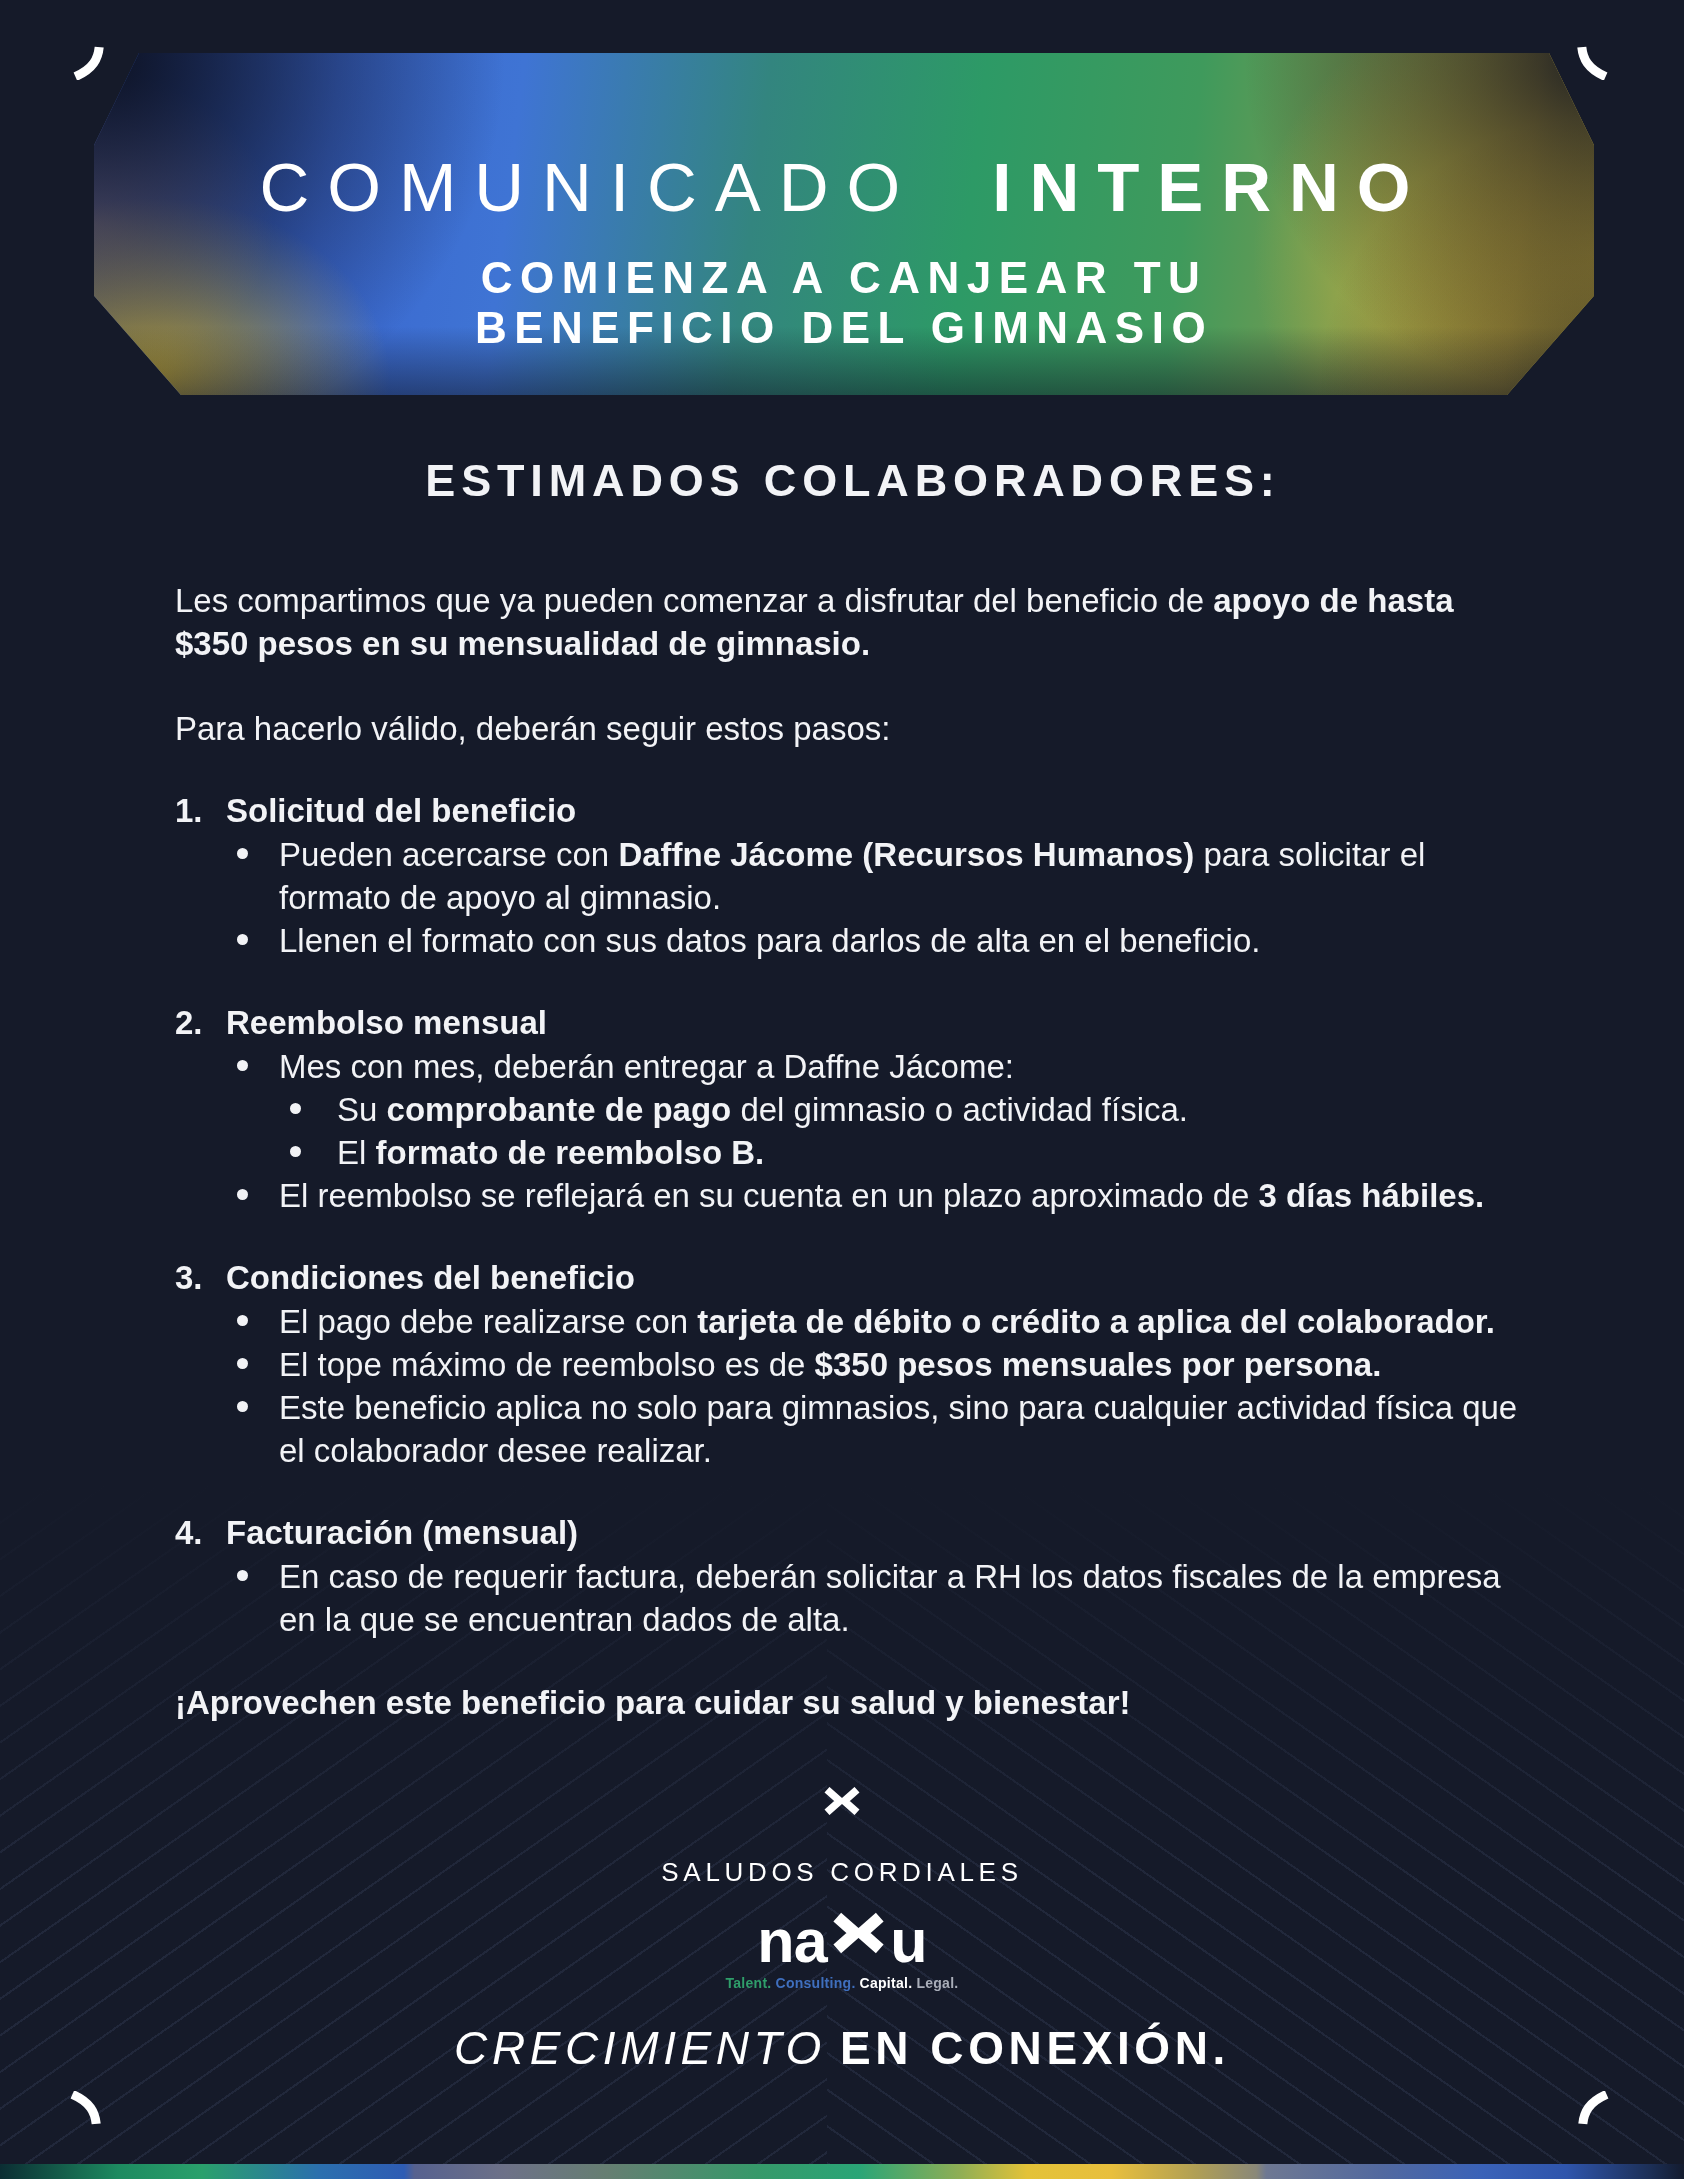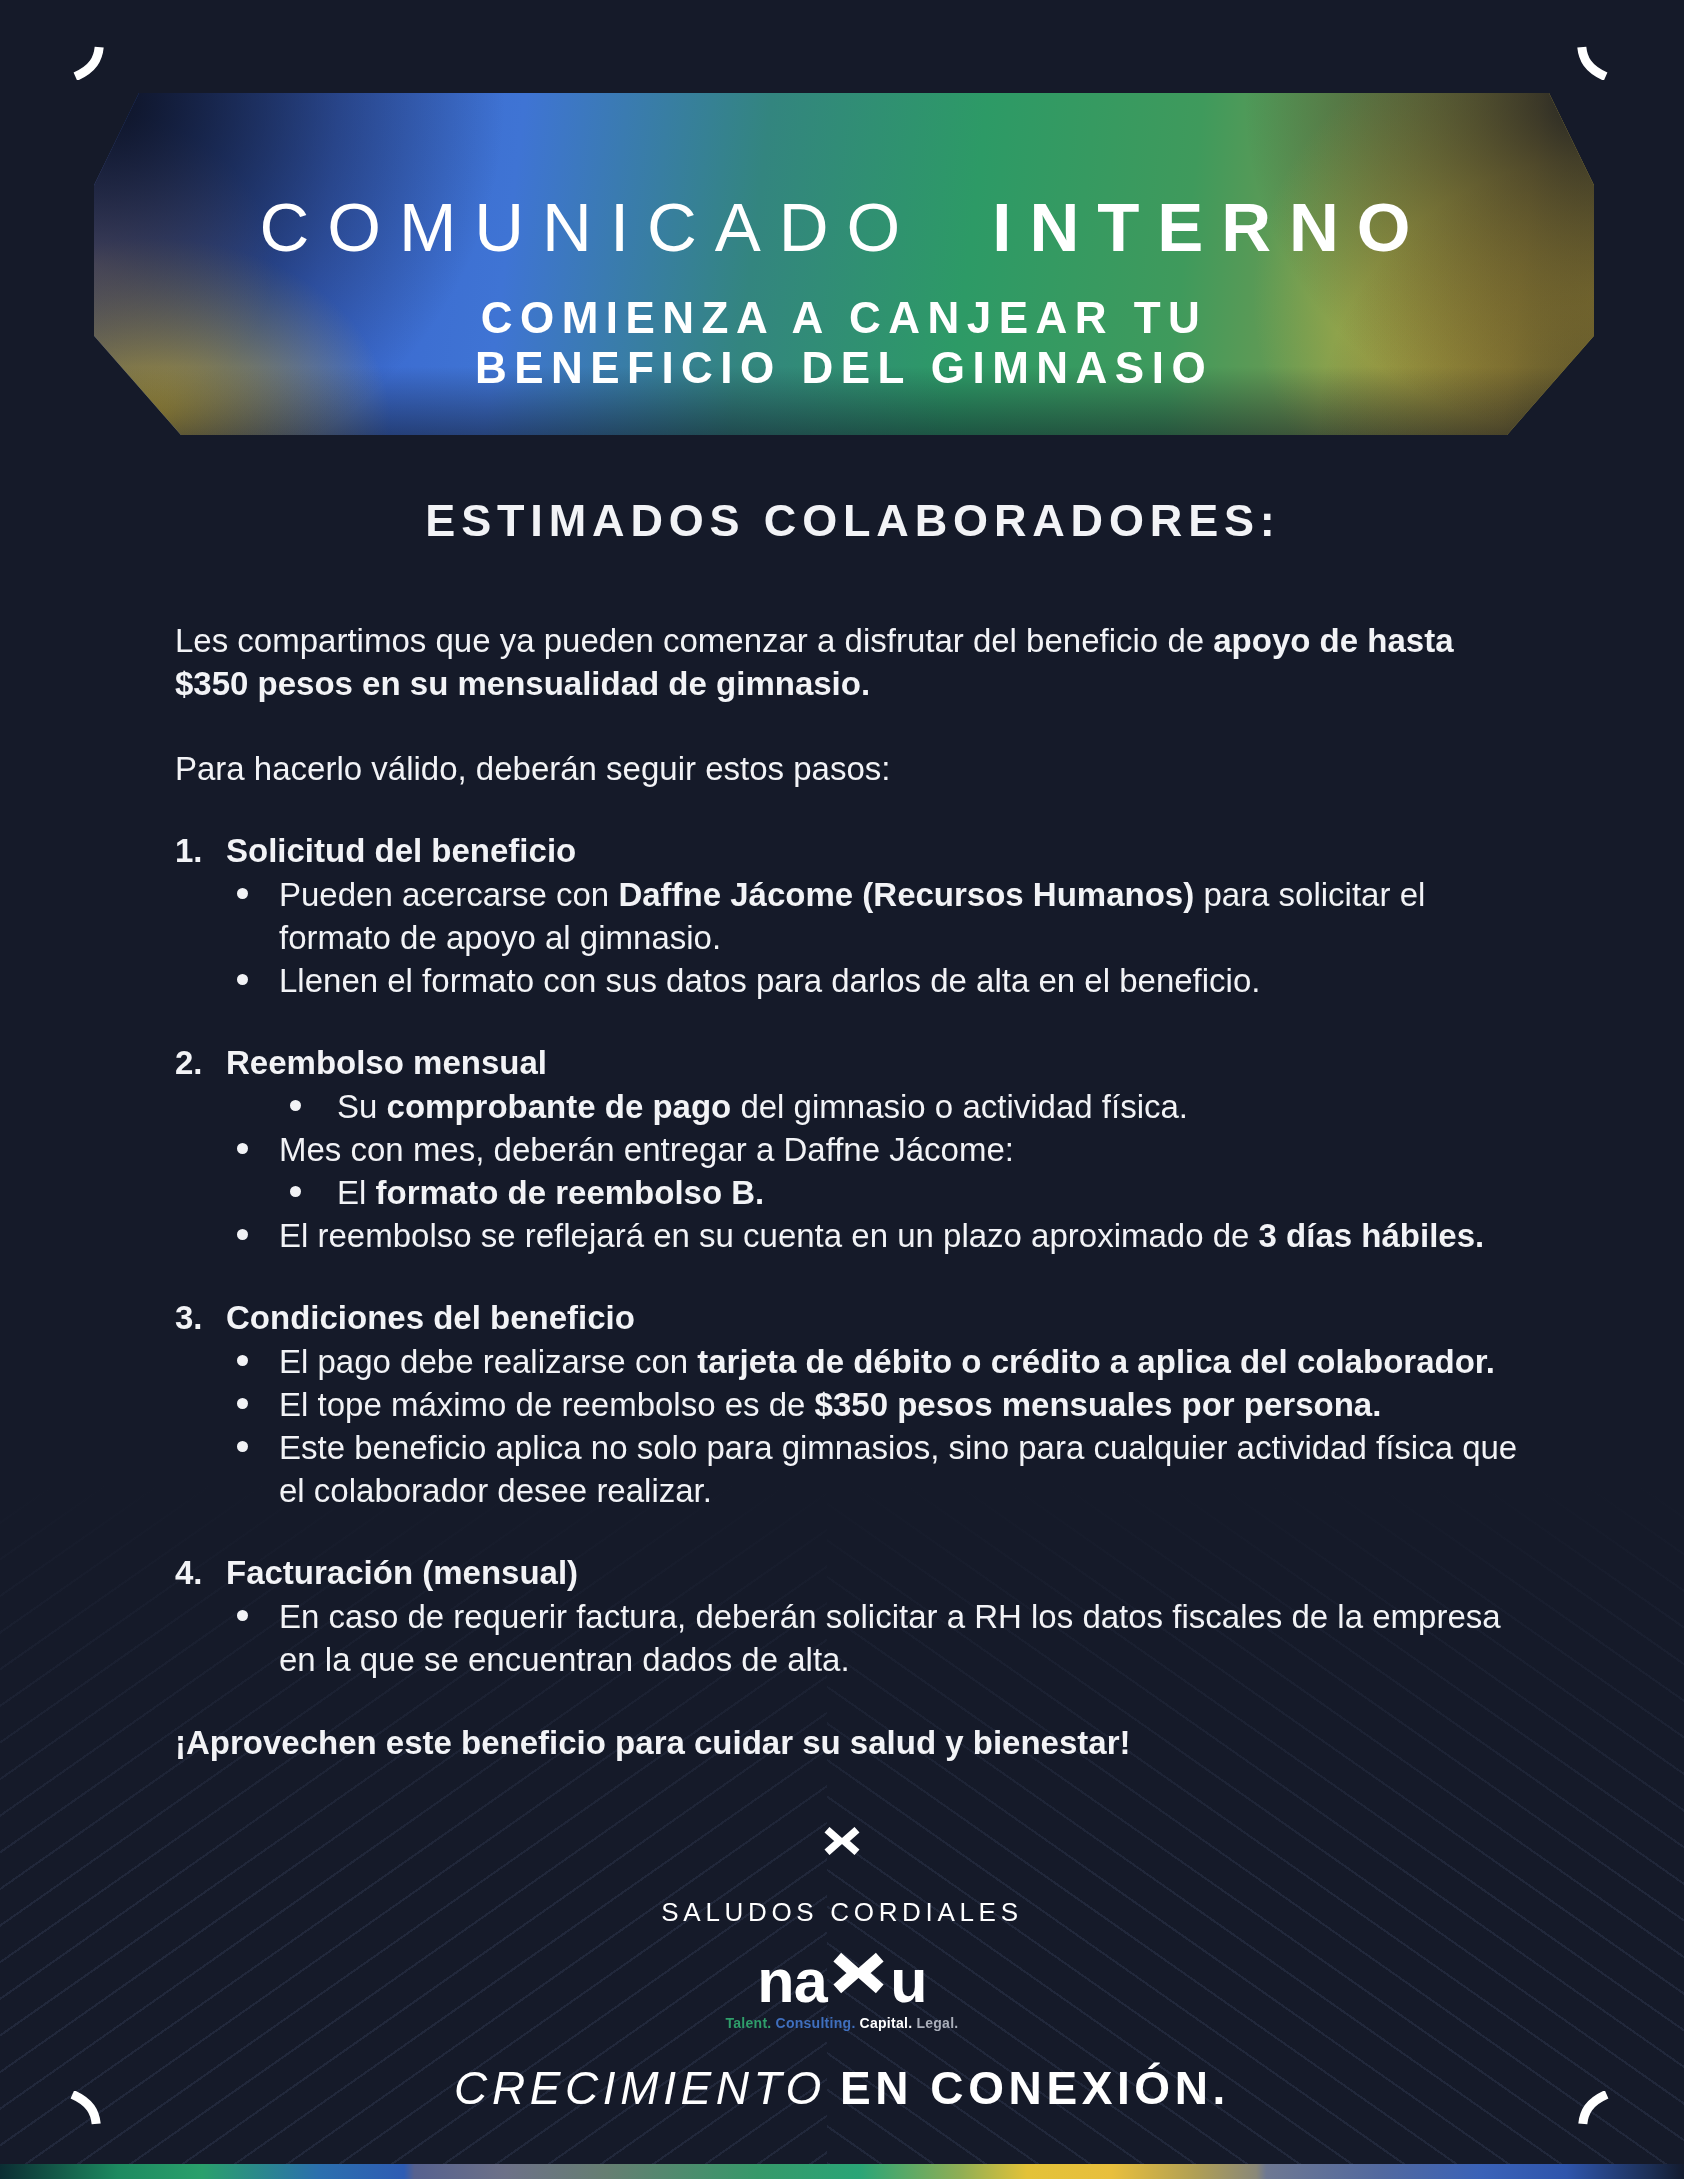--- a/index.html
+++ b/index.html
@@ -28,21 +28,21 @@
   .corner { position:absolute; width:34px; height:34px; }
   .corner svg { display:block; width:100%; height:100%; }
   .corner-tl { left:72px;  top:46px; }
   .corner-tr { left:1575px; top:46px; }
   .corner-bl { left:69px;  top:2091px; }
   .corner-br { left:1576px; top:2091px; }
 
   
   .banner {
     position:relative;
-    margin:93px 90px 0 94px;
+    margin:53px 90px 0 94px;
     height:342px;
     clip-path:polygon(3% 0, 97% 0, 100% 27%, 100% 71%, 94.2% 100%, 5.8% 100%, 0 71%, 0 27%);
     background:
       radial-gradient(circle at 1% 2%,   rgba(13,17,32,0.95) 0%, rgba(13,17,32,0) 26%),
       radial-gradient(circle at 99% 2%,  rgba(13,17,32,0.85) 0%, rgba(13,17,32,0) 22%),
       radial-gradient(circle at 100% 100%, rgba(13,17,32,0.55) 0%, rgba(13,17,32,0) 18%),
       linear-gradient(180deg, rgba(13,17,32,0) 80%, rgba(13,17,32,0.5) 100%),
       radial-gradient(ellipse 337px 257px at 4% 95%, rgba(233,200,55,0.95) 0%, rgba(233,200,55,0) 70%),
       radial-gradient(ellipse 257px 218px at 0% 50%, rgba(186,156,164,0.6) 0%, rgba(186,156,164,0) 70%),
       radial-gradient(ellipse 495px 416px at 101% 60%, rgba(228,194,60,0.95) 0%, rgba(228,194,60,0) 72%),
@@ -164,22 +164,22 @@
             <span>Solicitud del beneficio</span>
           </div>
           <div class="item l1"><span>Pueden acercarse con </span><span class="b">Daffne Jácome (Recursos Humanos)</span><span> para solicitar el formato de apoyo al gimnasio.</span></div>
           <div class="item l1"><span>Llenen el formato con sus datos para darlos de alta en el beneficio.</span></div>
         </div>
         <div class="sec">
           <div class="sec-title">
             <span class="sec-num">2.</span>
             <span>Reembolso mensual</span>
           </div>
+          <div class="item l1"><span>Mes con mes, deberán entregar a Daffne Jácome:</span></div>
           <div class="item l2"><span>Su </span><span class="b">comprobante de pago</span><span> del gimnasio o actividad física.</span></div>
-          <div class="item l1"><span>Mes con mes, deberán entregar a Daffne Jácome:</span></div>
           <div class="item l2"><span>El </span><span class="b">formato de reembolso B.</span></div>
           <div class="item l1"><span>El reembolso se reflejará en su cuenta en un plazo aproximado de </span><span class="b">3 días hábiles.</span></div>
         </div>
         <div class="sec">
           <div class="sec-title">
             <span class="sec-num">3.</span>
             <span>Condiciones del beneficio</span>
           </div>
           <div class="item l1"><span>El pago debe realizarse con </span><span class="b">tarjeta de débito o crédito a aplica del colaborador.</span></div>
           <div class="item l1"><span>El tope máximo de reembolso es de </span><span class="b">$350 pesos mensuales por persona.</span></div>

